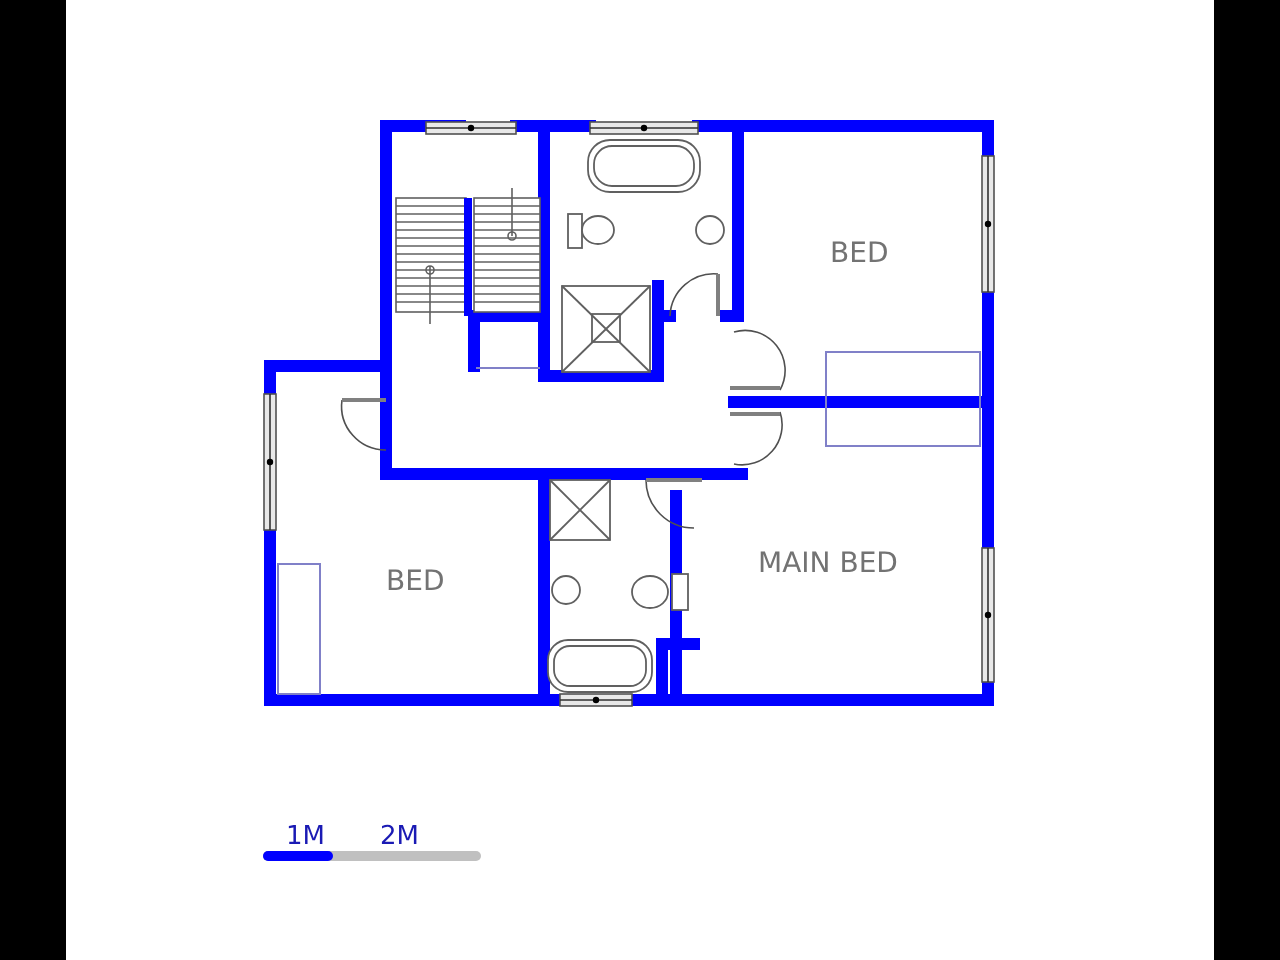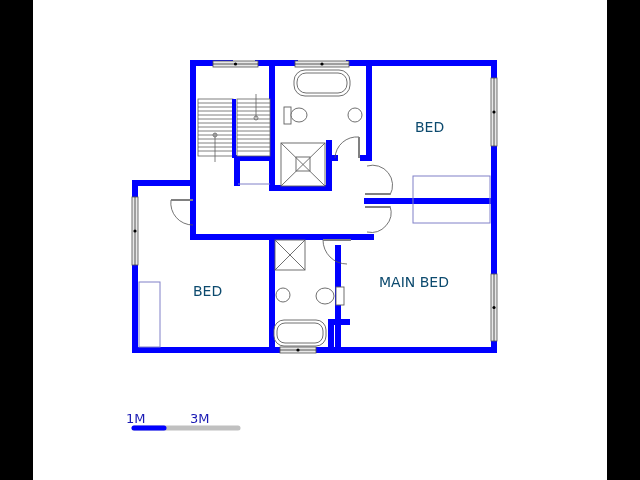--- a/index.html
+++ b/index.html
@@ -1,21 +1,21 @@
 <!DOCTYPE html>
 <html><head>
 <meta charset="utf-8">
 <style>
   html, body { margin: 0; padding: 0; }
   body { width: 640px; height: 480px; position: relative; background: #ffffff; overflow: hidden; font-family: "DejaVu Sans", sans-serif; }
   .side-band { position: absolute; top: 0; height: 480px; background: #000000; }
   #band-left { left: 0; width: 33px; }
   #band-right { left: 607px; width: 33px; }
   #plan { position: absolute; left: 0; top: 0; }
-  .room-label { position: absolute; color: #0c4a6e; font-size: 14px; white-space: nowrap; }
+  .room-label { position: absolute; color: #737373; font-size: 14px; white-space: nowrap; }
   .scale-label { position: absolute; color: #1a1ab4; font-size: 13px; }
 </style>
 </head>
 <body>
 
 <div class="side-band" id="band-left"></div>
 <div class="side-band" id="band-right"></div>
 
 <svg id="plan" width="640" height="480" viewBox="0 0 640 480">
   <g id="walls">
@@ -164,14 +164,14 @@
   <g>
     <line x1="134" y1="428" x2="238" y2="428" stroke="#c0c0c0" stroke-width="5" stroke-linecap="round"></line>
     <line x1="134" y1="428" x2="164" y2="428" stroke="#0000ff" stroke-width="5" stroke-linecap="round"></line>
   </g>
 </svg>
 
 <div class="room-label" style="left:415px; top:119px;">BED</div>
 <div class="room-label" style="left:193px; top:283px;">BED</div>
 <div class="room-label" style="left:379px; top:274px;">MAIN BED</div>
 
-<div class="scale-label" style="left:126px; top:411px;text-align:right;">1M</div>
-<div class="scale-label" style="left:190px; top:411px;">3M</div>
+<div class="scale-label" style="left:143px; top:411px;text-align:right;">1M</div>
+<div class="scale-label" style="left:190px; top:411px;">2M</div>
 
 </body></html>

